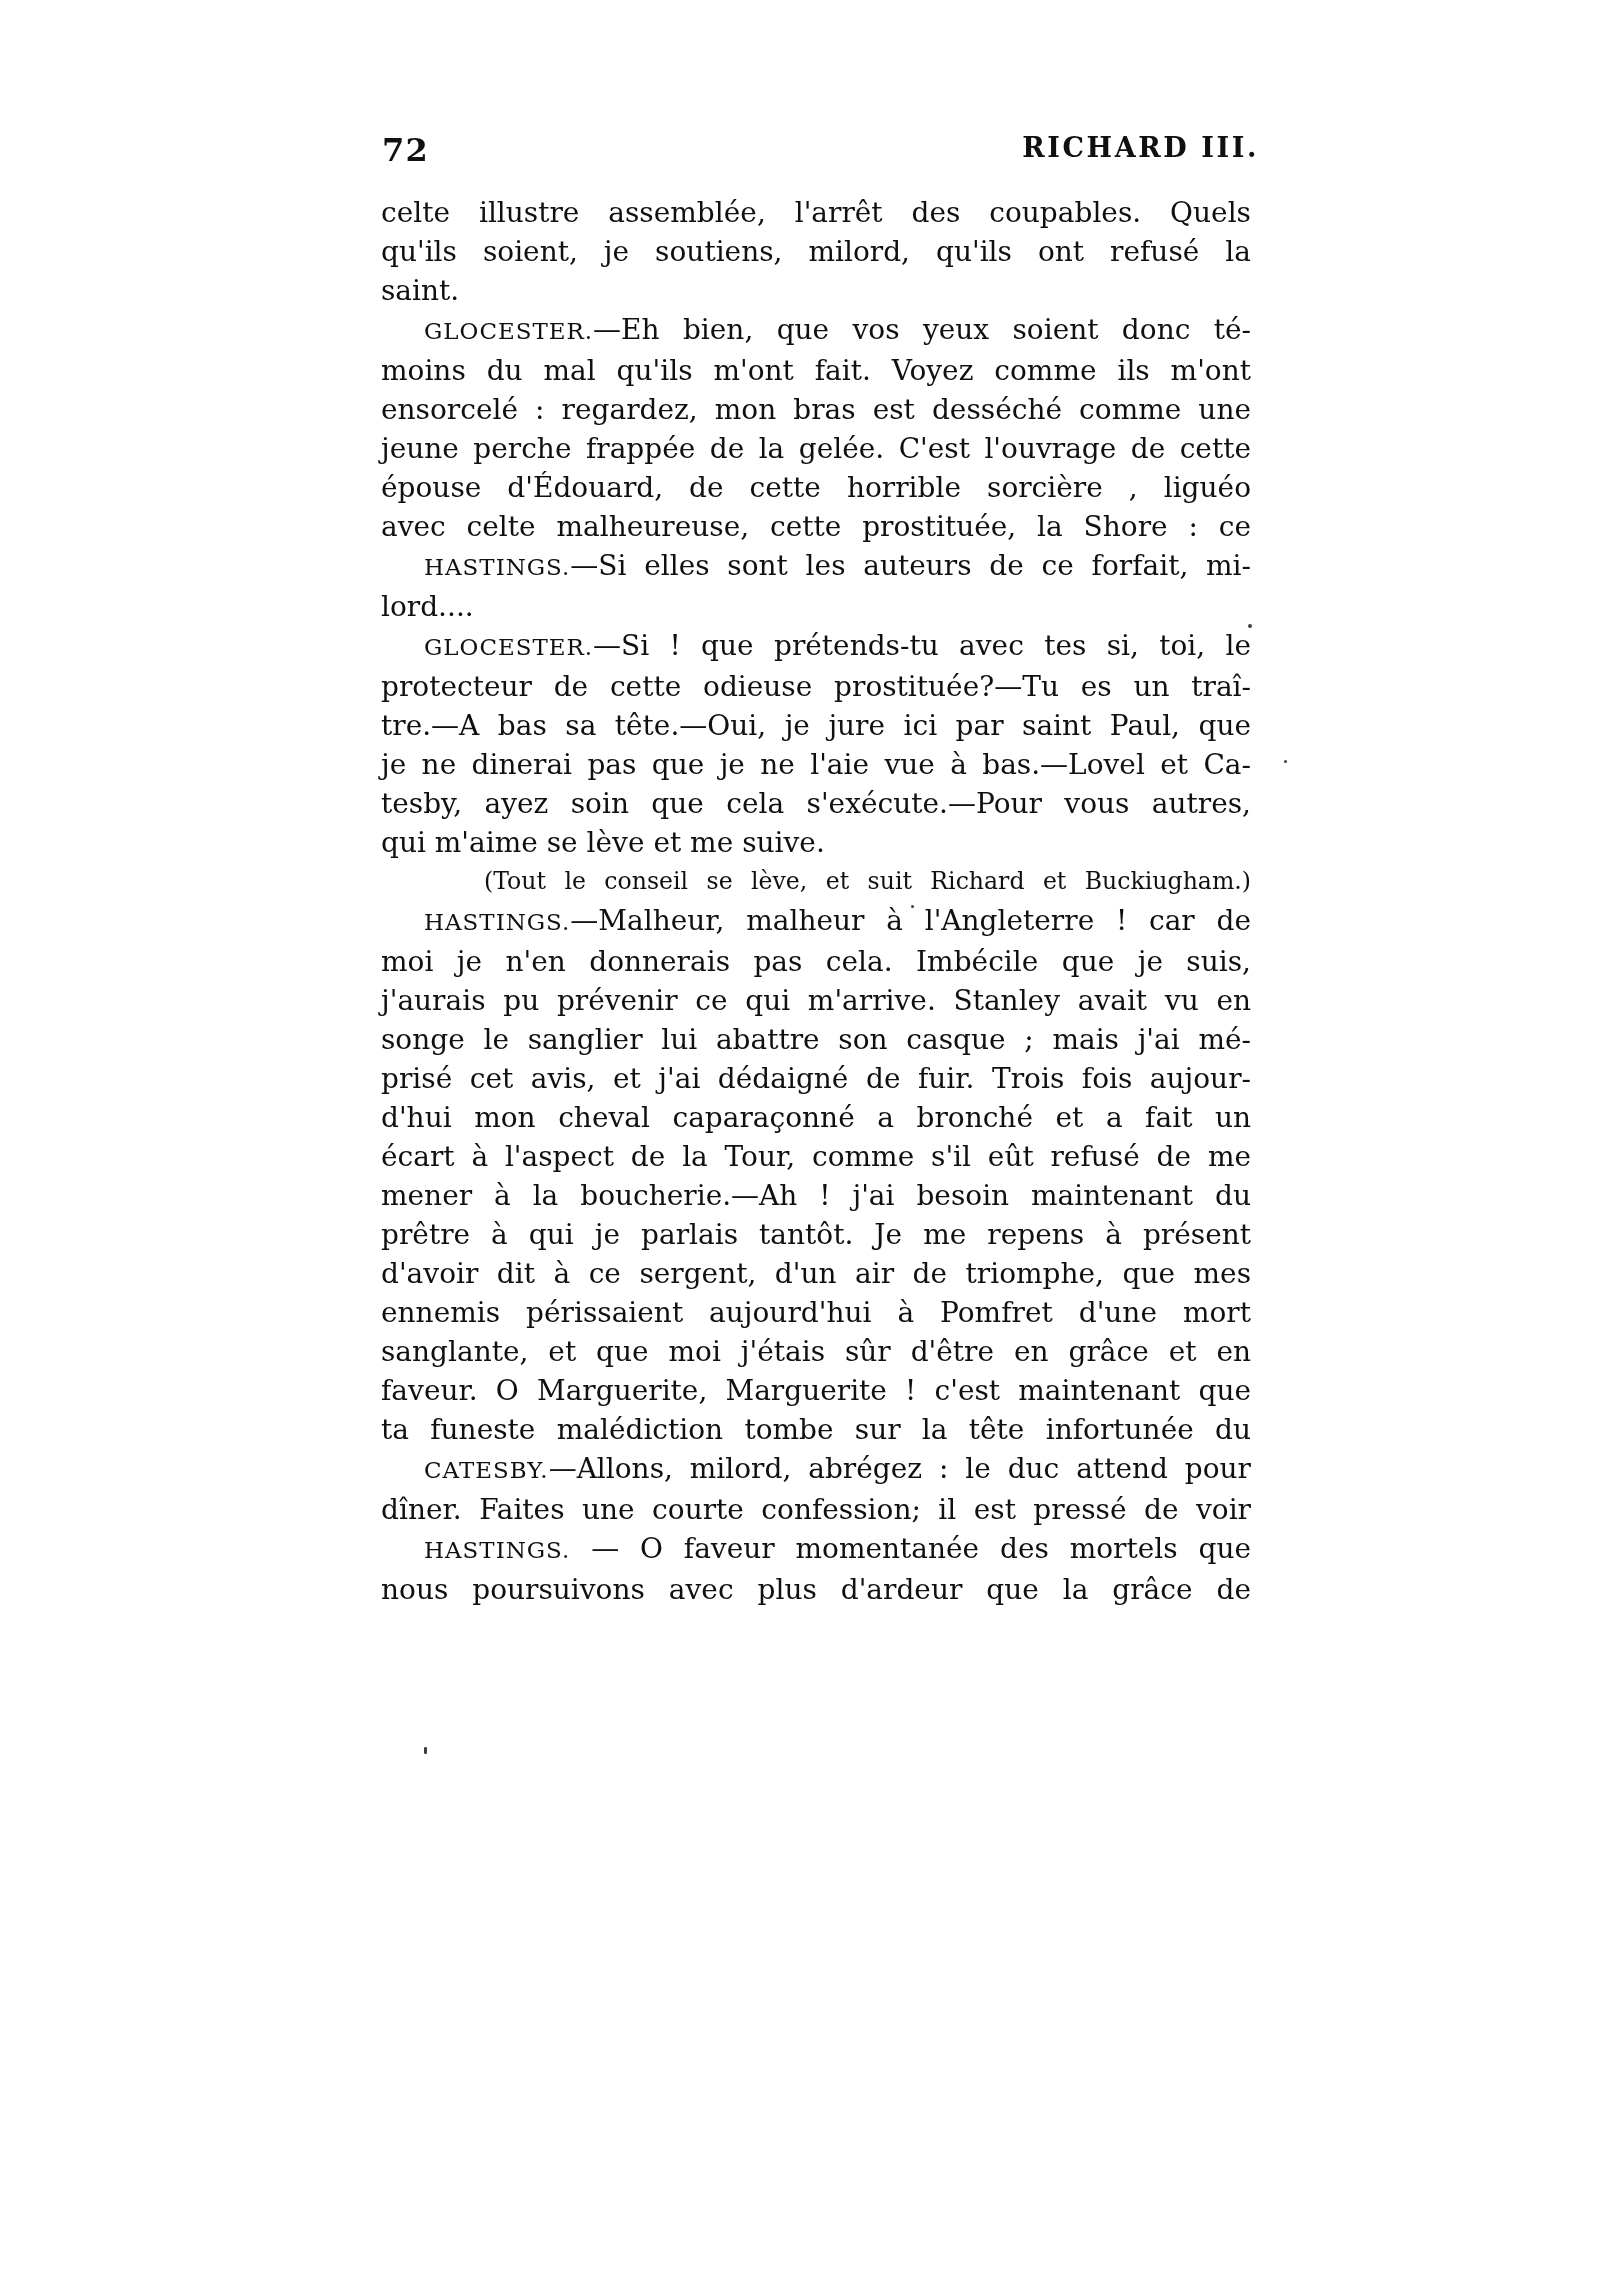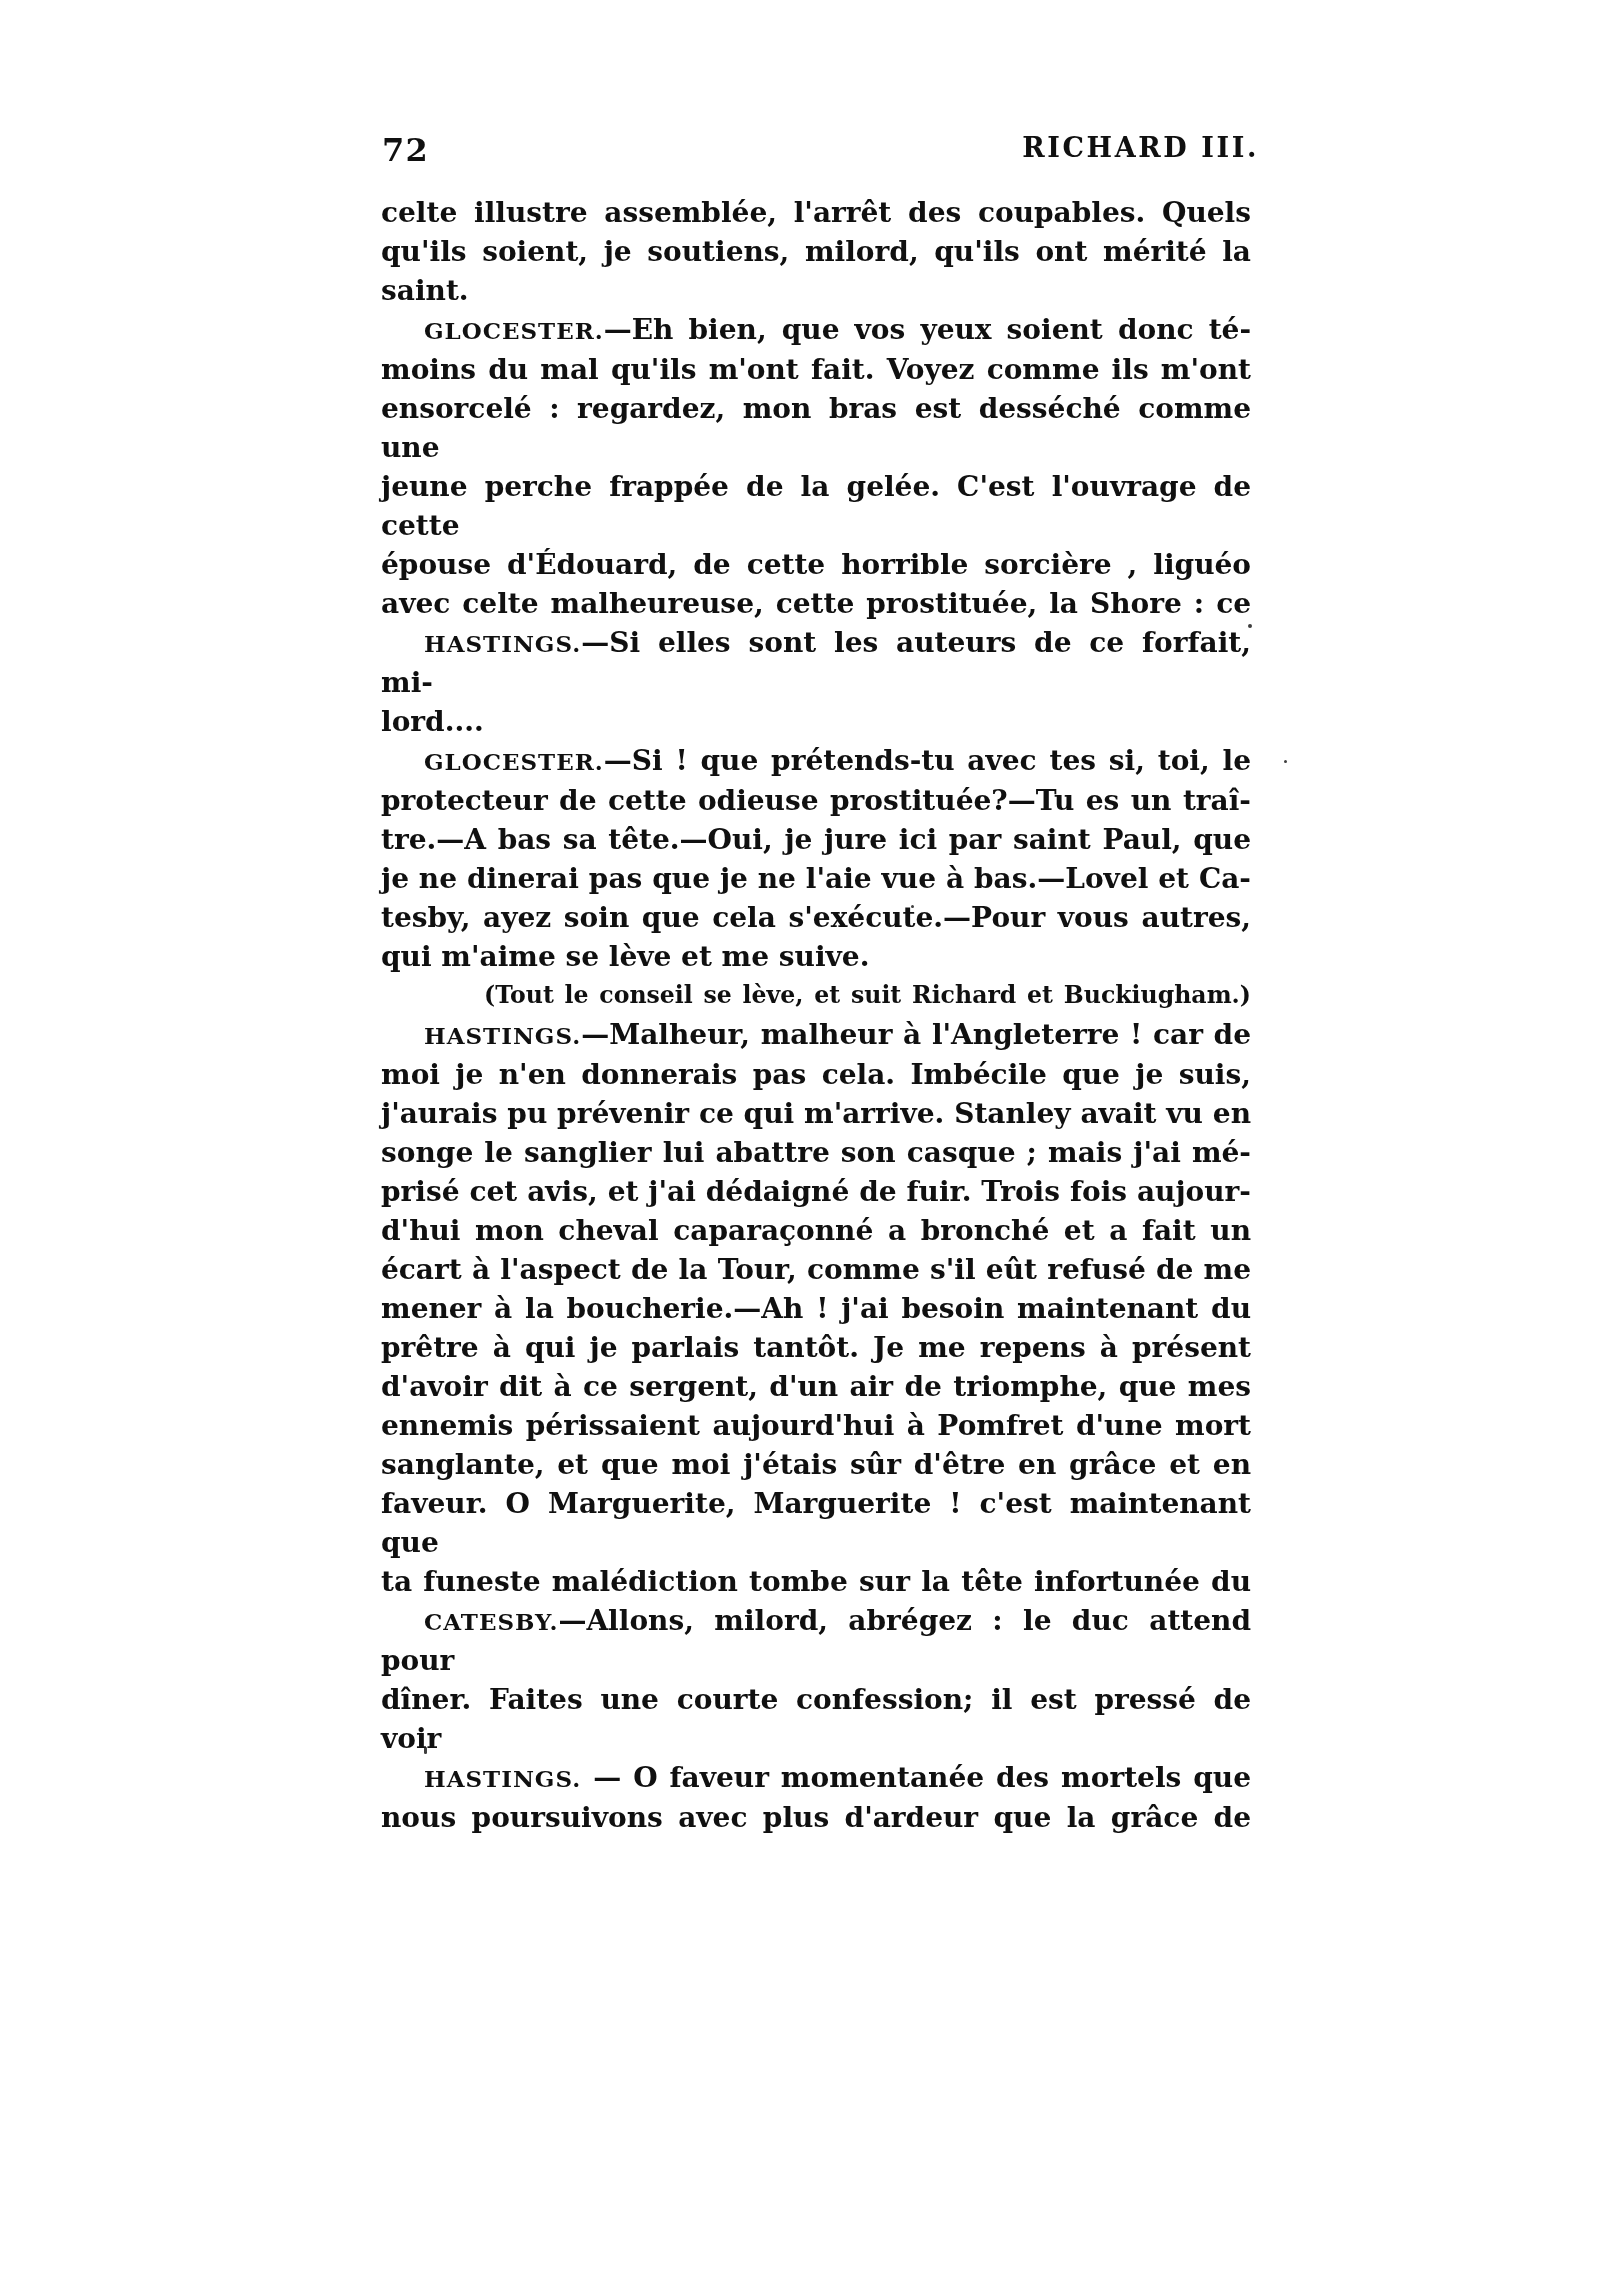--- a/index.html
+++ b/index.html
@@ -42,21 +42,20 @@
     top: 193px;
     width: 870px;
     font-size: 28px;
     line-height: 39px;
     text-rendering: optimizeLegibility;
   }
   .para { margin: 0; }
   .line {
     text-align: justify;
     text-align-last: justify;
-    font-weight: bold;
   }
   .line.last {
     text-align-last: left;
   }
   .para.speech .line.first {
     text-indent: 43px;
   }
   .speaker {
     font-size: 0.82em;
     letter-spacing: 1px;
@@ -86,21 +85,21 @@
 
 <div class="sheet">
   <div>
     <span class="page-number">72</span>
     <span class="running-title">RICHARD III.</span>
   </div>
 
   <div class="text-block">
       <div class="para plain">
         <div class="line first">celte illustre assemblée, l'arrêt des coupables. Quels</div>
-        <div class="line">qu'ils soient, je soutiens, milord, qu'ils ont mérité la</div>
+        <div class="line">qu'ils soient, je soutiens, milord, qu'ils ont refusé la</div>
         <div class="line last">saint.</div>
       </div>
       <div class="para speech">
         <div class="line first"><span class="speaker">GLOCESTER.</span>—Eh bien, que vos yeux soient donc té-</div>
         <div class="line">moins du mal qu'ils m'ont fait. Voyez comme ils m'ont</div>
         <div class="line">ensorcelé : regardez, mon bras est desséché comme une</div>
         <div class="line">jeune perche frappée de la gelée. C'est l'ouvrage de cette</div>
         <div class="line">épouse d'Édouard, de cette horrible sorcière , liguéo</div>
         <div class="line">avec celte malheureuse, cette prostituée, la Shore : ce</div>
       </div>

